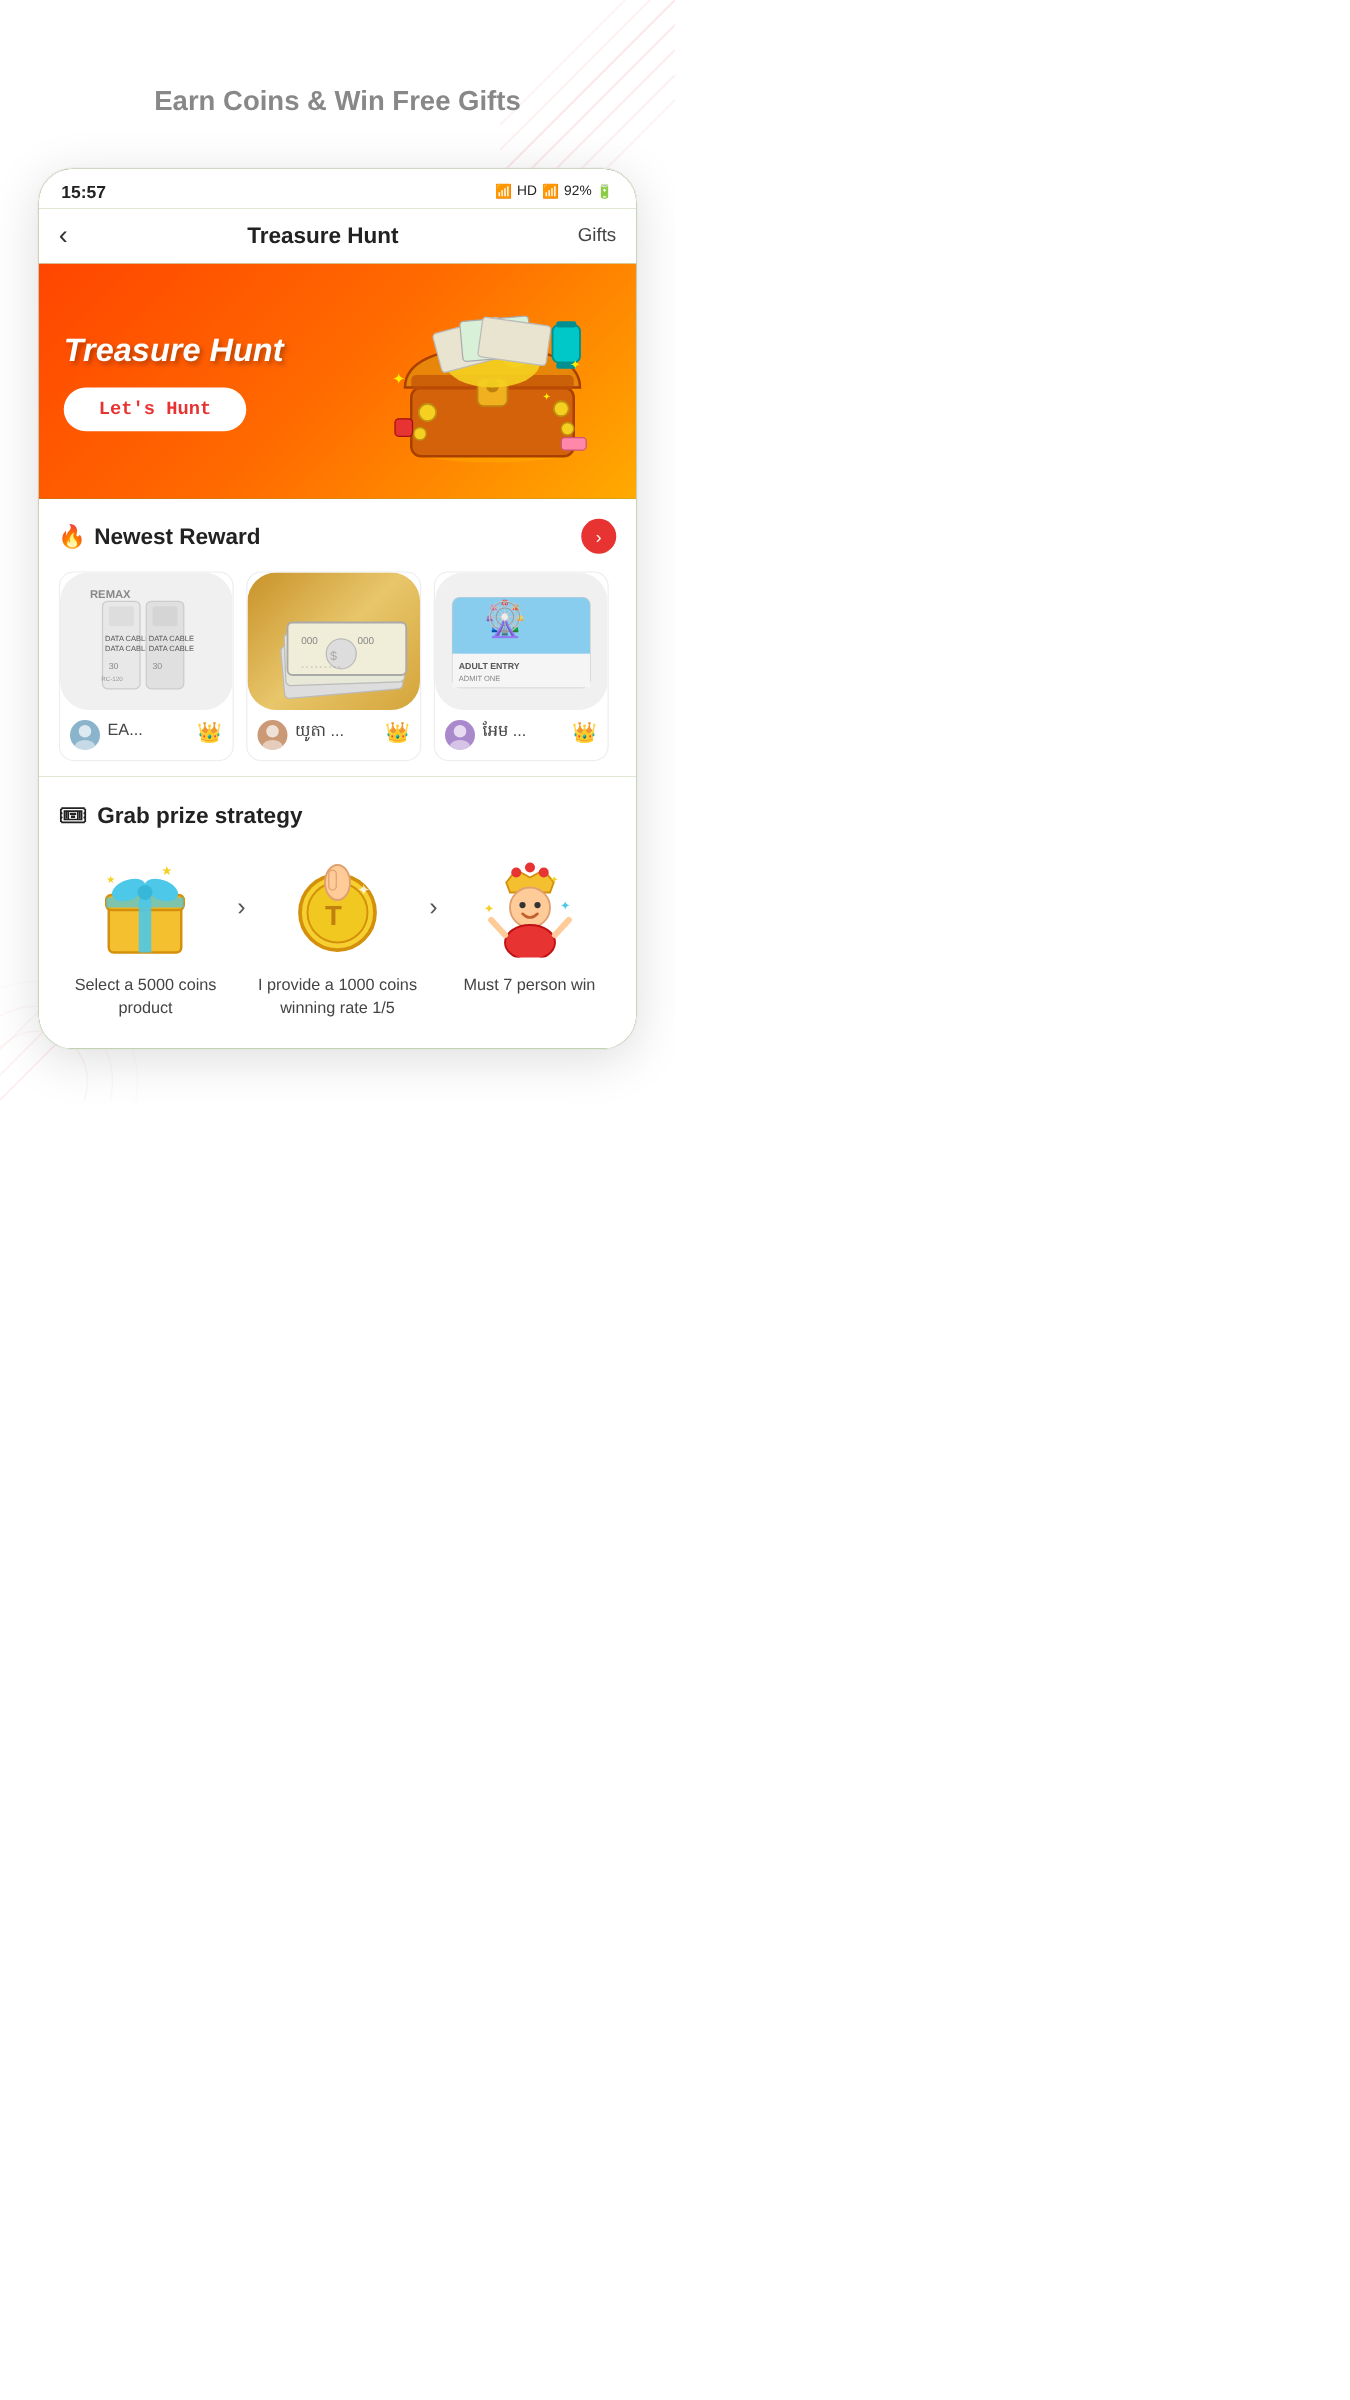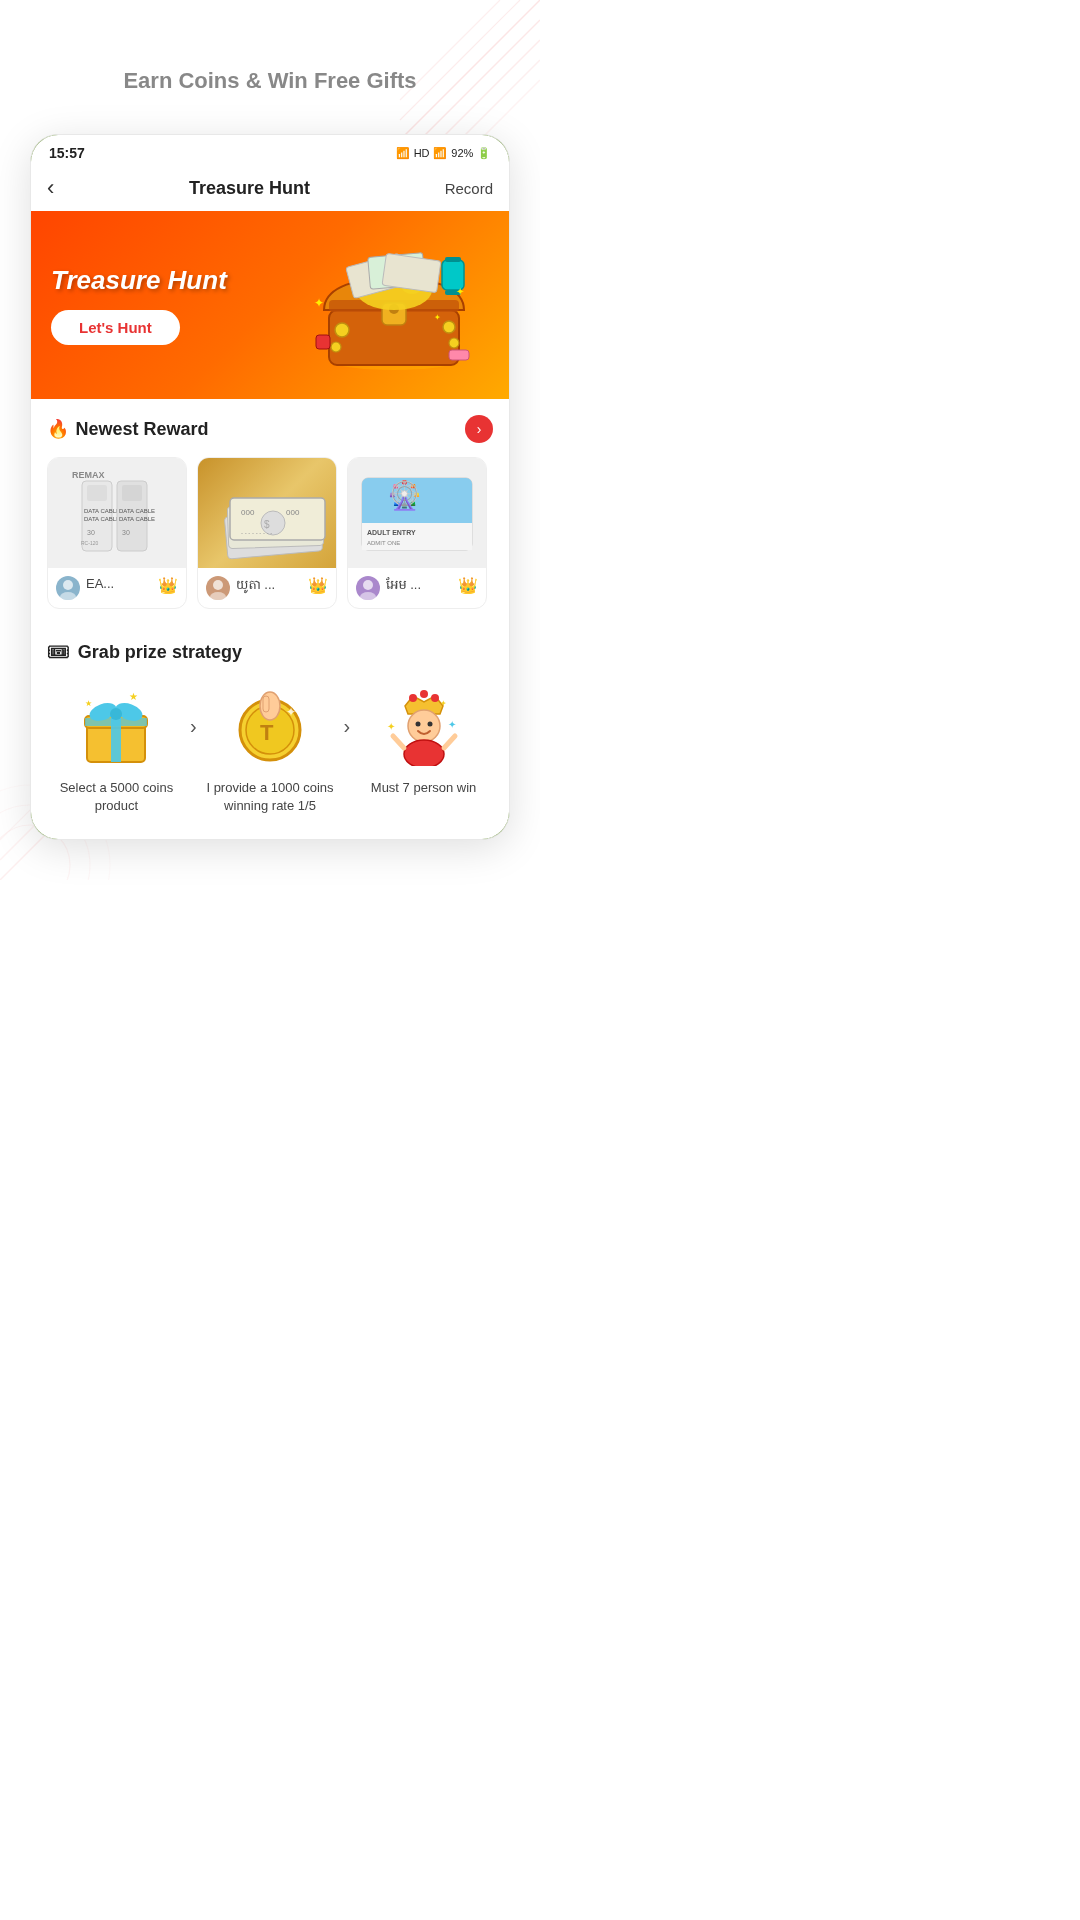--- a/index.html
+++ b/index.html
@@ -136,20 +136,21 @@
     .banner-btn {
       background: #fff;
       color: #e83333;
       border: none;
       border-radius: 22px;
       padding: 9px 28px;
       font-size: 15px;
       font-weight: 700;
       cursor: pointer;
       display: inline-block;
+      font-family: Liberation Mono, monospace;
     }
 
     
     .banner-right {
       width: 200px;
       height: 140px;
       position: relative;
       z-index: 2;
       display: flex;
       align-items: center;
@@ -204,20 +205,21 @@
       border: 1px solid #eee;
     }
     .reward-img {
       width: 138px;
       height: 110px;
       background: #f5f5f5;
       display: flex;
       align-items: center;
       justify-content: center;
       overflow: hidden;
+      border-radius: 23px;
     }
     .reward-img.gold-bg {
       background: linear-gradient(135deg, #c8922a, #e8c66a, #d4a43a);
       justify-content: flex-end;
     }
     .reward-img.light-bg {
       background: #f0f0f0;
     }
     .reward-user {
       display: flex;
@@ -333,21 +335,21 @@
       <span>HD</span>
       <span>📶</span>
       <span>92%</span>
       <span>🔋</span>
     </div>
   </div>
 
   <div class="nav-bar">
     <span class="nav-back">‹</span>
     <span class="nav-title">Treasure Hunt</span>
-    <span class="nav-record">Record</span>
+    <span class="nav-record">Gifts</span>
   </div>
 
   <div class="banner">
     <div class="banner-left">
       <div class="banner-title">Treasure Hunt</div>
       <button class="banner-btn">Let's Hunt</button>
     </div>
     <div class="banner-right">
 
       <svg width="190" height="140" viewBox="0 0 190 140">

